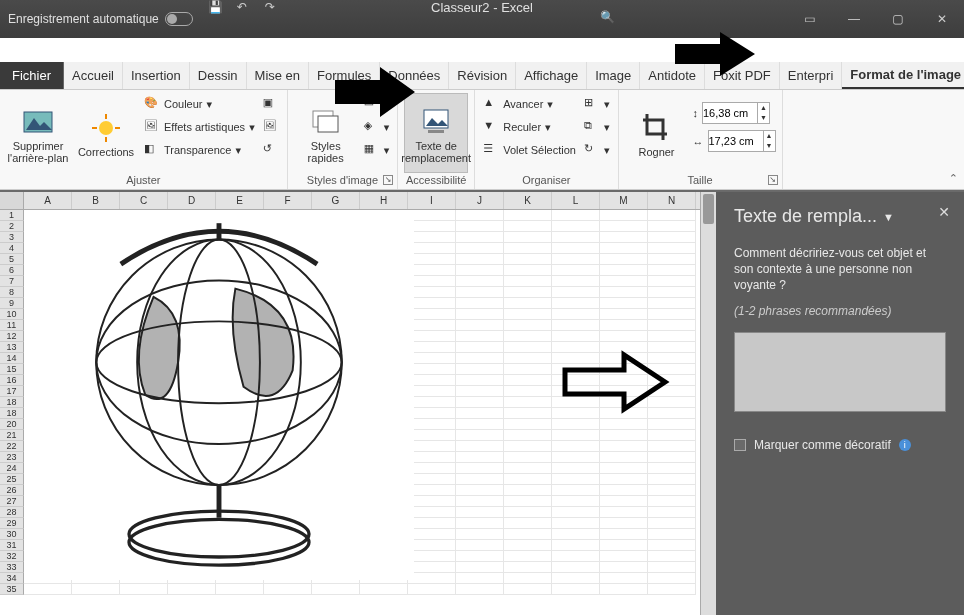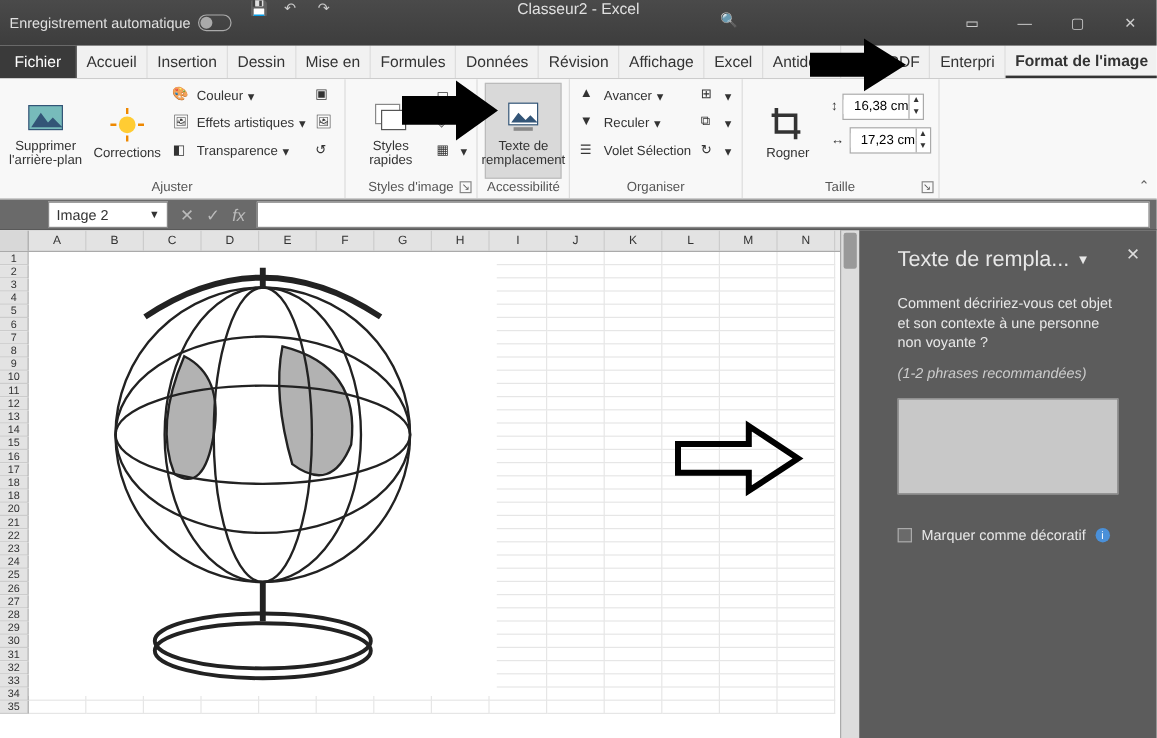--- a/index.html
+++ b/index.html
@@ -11,41 +11,41 @@
 .toggle { width: 28px; height: 14px; border: 1px solid #aaa; border-radius: 8px; position: relative; }
 .toggle::after { content:""; width: 10px; height: 10px; border-radius: 50%; background: #aaa; position: absolute; left: 1px; top: 1px; }
 .titlebar .qat { display: flex; gap: 12px; margin-left: 16px; }
 .titlebar .qat .icon { width: 16px; height: 16px; color: #ccc; }
 .titlebar .docname { position: absolute; left: 50%; transform: translateX(-50%); font-size: 13px; }
 .titlebar .right { position: absolute; right: 0; display: flex; }
 .titlebar .right .wbtn { width: 44px; height: 38px; display: flex; align-items: center; justify-content: center; color: #ccc; }
 .titlebar .search { position:absolute; left:600px; top:10px; color:#ccc; }
 
 
-.tabs { height: 28px; background: #f1f1f1; border-bottom: 1px solid #ccc; display: flex; align-items: center; font-size: 13px; color: #333; }
+.tabs { height: 28px; background: #f1f1f1; border-bottom: 1px solid #ccc; display: flex; align-items: center; font-size: 13px; color: #333; margin-top: 24px; }
 .tabs .tab { padding: 0 8px; height: 100%; display: flex; align-items: center; border-right: 1px solid #ddd; white-space: nowrap; }
 .tabs .tab.file { background: #3a3a3a; color: #fff; border-right: 1px solid #666; padding:0 12px; }
 .tabs .tab.active { border-bottom: 2px solid #333; font-weight: 600; }
 .tabs .right-buttons { margin-left: auto; display: flex; gap: 6px; padding-right: 8px; }
 .tabs .right-buttons .rb { width: 26px; height: 20px; border: 1px solid #aaa; background: #fff; display:flex; align-items:center; justify-content:center; font-size:12px; }
 
 
 .ribbon { height: 100px; background: #f8f8f8; border-bottom: 1px solid #ccc; display: flex; align-items: stretch; font-size: 11px; color: #333; position: relative; }
 .ribbon-group { border-right: 1px solid #ddd; display: flex; flex-direction: column; padding: 3px 6px 1px 6px; }
 .ribbon-group .group-body { flex: 1; display: flex; align-items: flex-start; gap: 4px; }
 .ribbon-group .group-label { text-align: center; font-size: 11px; color: #555; height: 14px; position:relative; }
 .ribbon-group .group-label .dlg { position:absolute; right:-2px; top:1px; width:10px; height:10px; border:1px solid #888; font-size:8px; line-height:8px; text-align:center; }
 .big-btn { display: flex; flex-direction: column; align-items: center; justify-content: center; width: 64px; height: 80px; text-align: center; line-height: 1.1; padding-top:4px; gap:2px; }
 .big-btn.highlight { background: #d9d9d9; border:1px solid #bbb; }
 .big-btn .bicon { width: 32px; height: 32px; }
 .small-btn { display: flex; align-items: center; gap: 4px; height: 22px; padding: 0 2px; white-space:nowrap; }
 .small-btn .sicon { width: 16px; height: 16px; display:inline-block; }
 .stack { display: flex; flex-direction: column; justify-content: space-between; height: 68px; }
 .spin { display:flex; align-items:center; border:1px solid #aaa; height:22px; background:#fff; }
-.spin input { width:54px; border:none; font-size:11px; text-align:right; outline:none; }
+.spin input { width:54px; border:none; font-size:11px; text-align:left; outline:none; }
 .spin .arrows { width:12px; display:flex; flex-direction:column; }
 .spin .arrows span { height:10px; font-size:7px; text-align:center; line-height:10px; border-left:1px solid #aaa; }
 .collapse-caret { position:absolute; right:6px; bottom:4px; font-size:11px; color:#666; }
 
 
 .formula-row { height: 26px; background: #6a6a6a; display: flex; align-items: center; border-bottom:1px solid #555;padding-left:36px; }
 .name-box { width: 100px; height: 22px; margin-left: 4px; background: #fff; color: #333; font-size: 12px; display: flex; align-items: center; padding: 0 6px; border:1px solid #888; justify-content:space-between;}
 .formula-btns { display: flex; gap: 10px; padding: 0 10px; color: #bbb; font-size: 14px; }
 .formula-bar { flex: 1; height: 22px; background: #fff; margin-right: 6px; border:1px solid #888; }
 
@@ -58,21 +58,21 @@
 .row-headers { position:absolute; top:18px; left:0; width:24px; }
 .row-headers .rh { height:11px; font-size:9px; text-align:center; border-bottom:1px solid #ccc; border-right:1px solid #aaa; background:#e3e3e3; color:#333; line-height:11px;}
 .cells { position:absolute; top:18px; left:24px; right:0; bottom:0; }
 .cells .cellrow { display:flex; height:11px; }
 .cells .cell { flex:0 0 48px; border-right:1px solid #e6e6e6; border-bottom:1px solid #e6e6e6; }
 .globe-img { position:absolute; top:18px; left:24px; width:390px; height:370px; background:#fff; display:flex; align-items:center; justify-content:center; }
 .vscroll { width:16px; background:#ddd; border-left:1px solid #aaa; position:relative; }
 .vscroll .thumb { position:absolute; top:2px; left:2px; right:2px; height:30px; background:#999; border-radius:2px;}
 
 
-.panel { flex:1; background: #5c5c5c; color:#e8e8e8; padding: 14px 32px; position:relative; }
+.panel { flex:1; background: #5c5c5c; color:#e8e8e8; padding: 14px 18px; position:relative; }
 .panel .panel-title { font-size: 18px; font-weight:300; display:flex; align-items:center; gap:6px; }
 .panel .close { position:absolute; top:12px; right:14px; color:#ddd; font-size:14px; }
 .panel .desc { font-size: 12px; margin-top: 18px; line-height:1.35; }
 .panel .hint { font-style: italic; font-size: 12px; margin-top: 10px; color:#ccc; }
 .panel textarea { width:100%; height:80px; margin-top:14px; background:#c8c8c8; border:1px solid #888; resize:none; font-size:12px; padding:4px; }
 .panel .chk { display:flex; align-items:center; gap:8px; margin-top:22px; font-size:12px; }
 .panel .chk .box { width:12px; height:12px; border:1px solid #aaa; background:#6a6a6a; }
 .panel .chk .info { width:12px; height:12px; border-radius:50%; background:#4a90d9; color:#fff; font-size:9px; text-align:center; line-height:12px; }
 
 
@@ -104,21 +104,21 @@
 <div class="tabs">
   <div class="tab file">Fichier</div>
   <div class="tab">Accueil</div>
   <div class="tab">Insertion</div>
   <div class="tab">Dessin</div>
   <div class="tab">Mise en</div>
   <div class="tab">Formules</div>
   <div class="tab">Données</div>
   <div class="tab">Révision</div>
   <div class="tab">Affichage</div>
-  <div class="tab">Excel</div>
+  <div class="tab">Image</div>
   <div class="tab">Antidote</div>
   <div class="tab">Foxit PDF</div>
   <div class="tab">Enterpri</div>
   <div class="tab active">Format de l'image</div>
   <div class="right-buttons">
     <div class="rb">🔗</div>
 
   </div>
 </div>
 

